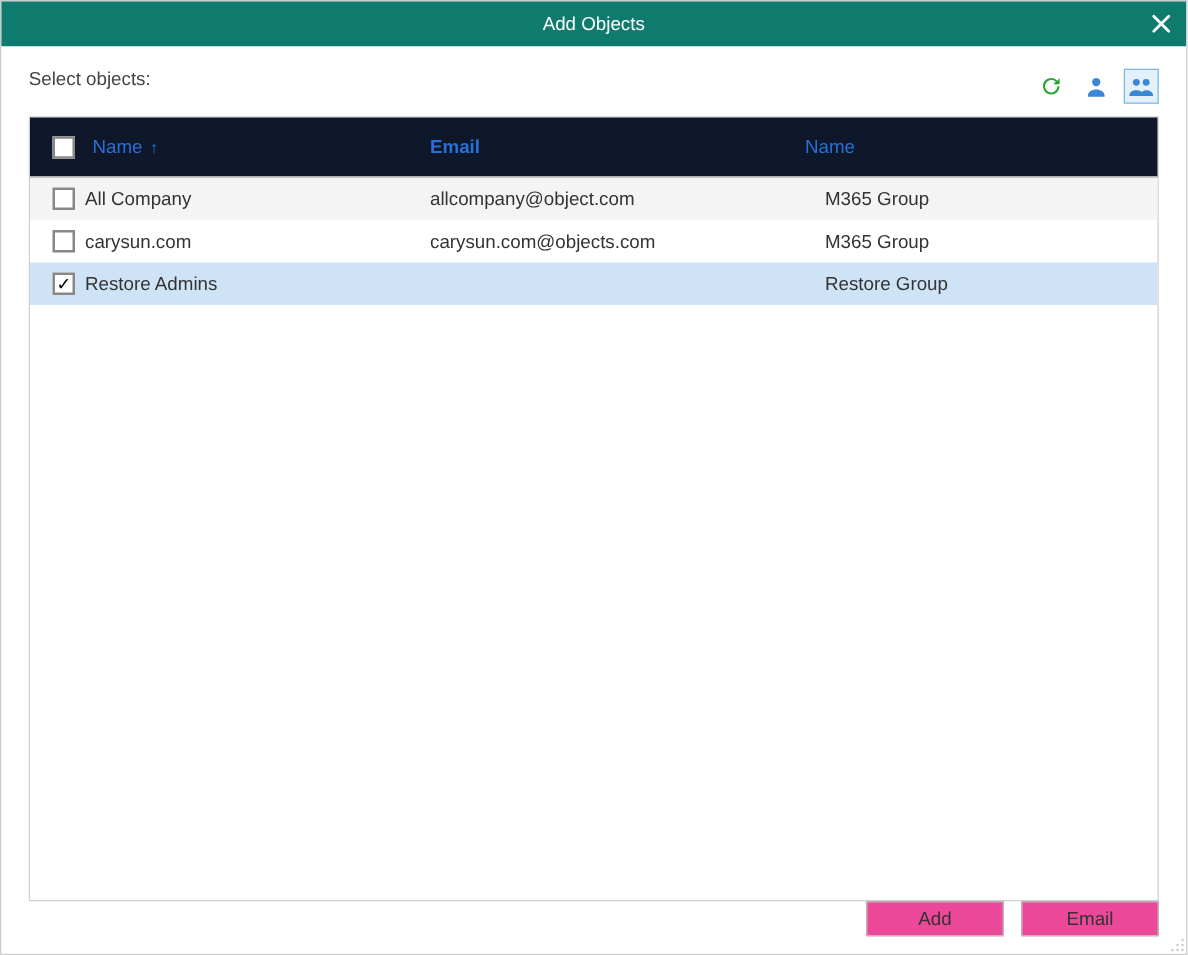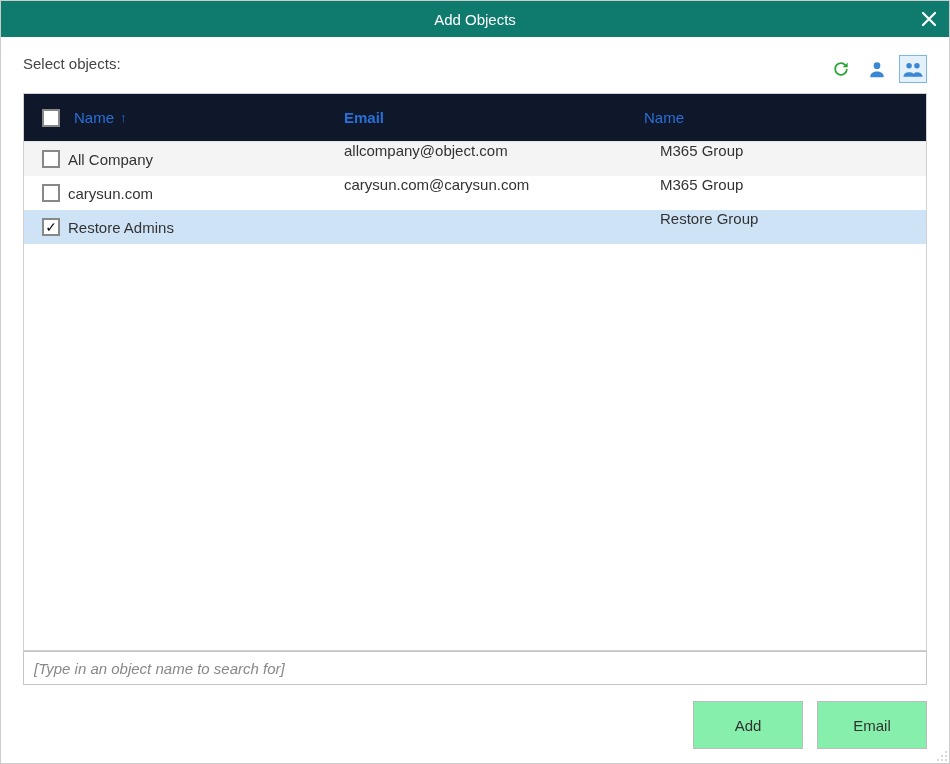--- a/index.html
+++ b/index.html
@@ -114,20 +114,21 @@
     .sort-arrow {
       color: #2a6fd6;
       font-size: 13px;
     }
     .tbody {
       flex: 1 1 auto;
       overflow: auto;
     }
     .row {
       display: flex;
+      align-items: center;
       height: 34px;
       font-size: 15px;
       color: #333;
     }
     .row.alt { background: #f4f4f4; }
     .row.selected { background: #cfe3f7; }
     .cell-name  { padding-left: 18px; width: 320px; display: flex; align-items: center; gap: 8px; }
     .cell-email { width: 300px; }
     .cell-type  { flex: 1; margin-left: 16px; }
     .row-check {
@@ -165,23 +166,23 @@
       color: #888;
       font-style: italic;
     }
     .buttons {
       display: flex;
       justify-content: flex-end;
       gap: 14px;
     }
     .btn {
       width: 110px;
-      height: 48px;
+      height: 28px;
       border: 1px solid #bcbcbc;
-      background: #86efac;
+      background: #ec4899;
       font-size: 15px;
       color: #333;
       cursor: pointer;
     }
     .resize-grip {
       position: absolute;
       right: 2px;
       bottom: 2px;
       width: 14px;
       height: 14px;
@@ -249,36 +250,35 @@
           <span>All Company</span>
         </div>
         <div class="cell-email">allcompany@object.com</div>
         <div class="cell-type">M365 Group</div>
       </div>
       <div class="row">
         <div class="cell-name">
           <span class="row-check"></span>
           <span>carysun.com</span>
         </div>
-        <div class="cell-email">carysun.com@carysun.com</div>
+        <div class="cell-email">carysun.com@objects.com</div>
         <div class="cell-type">M365 Group</div>
       </div>
       <div class="row selected">
         <div class="cell-name">
           <span class="row-check">✓</span>
           <span>Restore Admins</span>
         </div>
         <div class="cell-email"></div>
         <div class="cell-type">Restore Group</div>
       </div>
     </div>
   </div>
 
 
-  <input type="text" class="search-box" placeholder="[Type in an object name to search for]" style="">
 
   <div class="buttons">
     <button class="btn">Add</button>
     <button class="btn">Email</button>
   </div>
 
 </div>
 
 <svg class="resize-grip" viewBox="0 0 14 14">
   <circle cx="12" cy="4" r="1" fill="#999"></circle>

